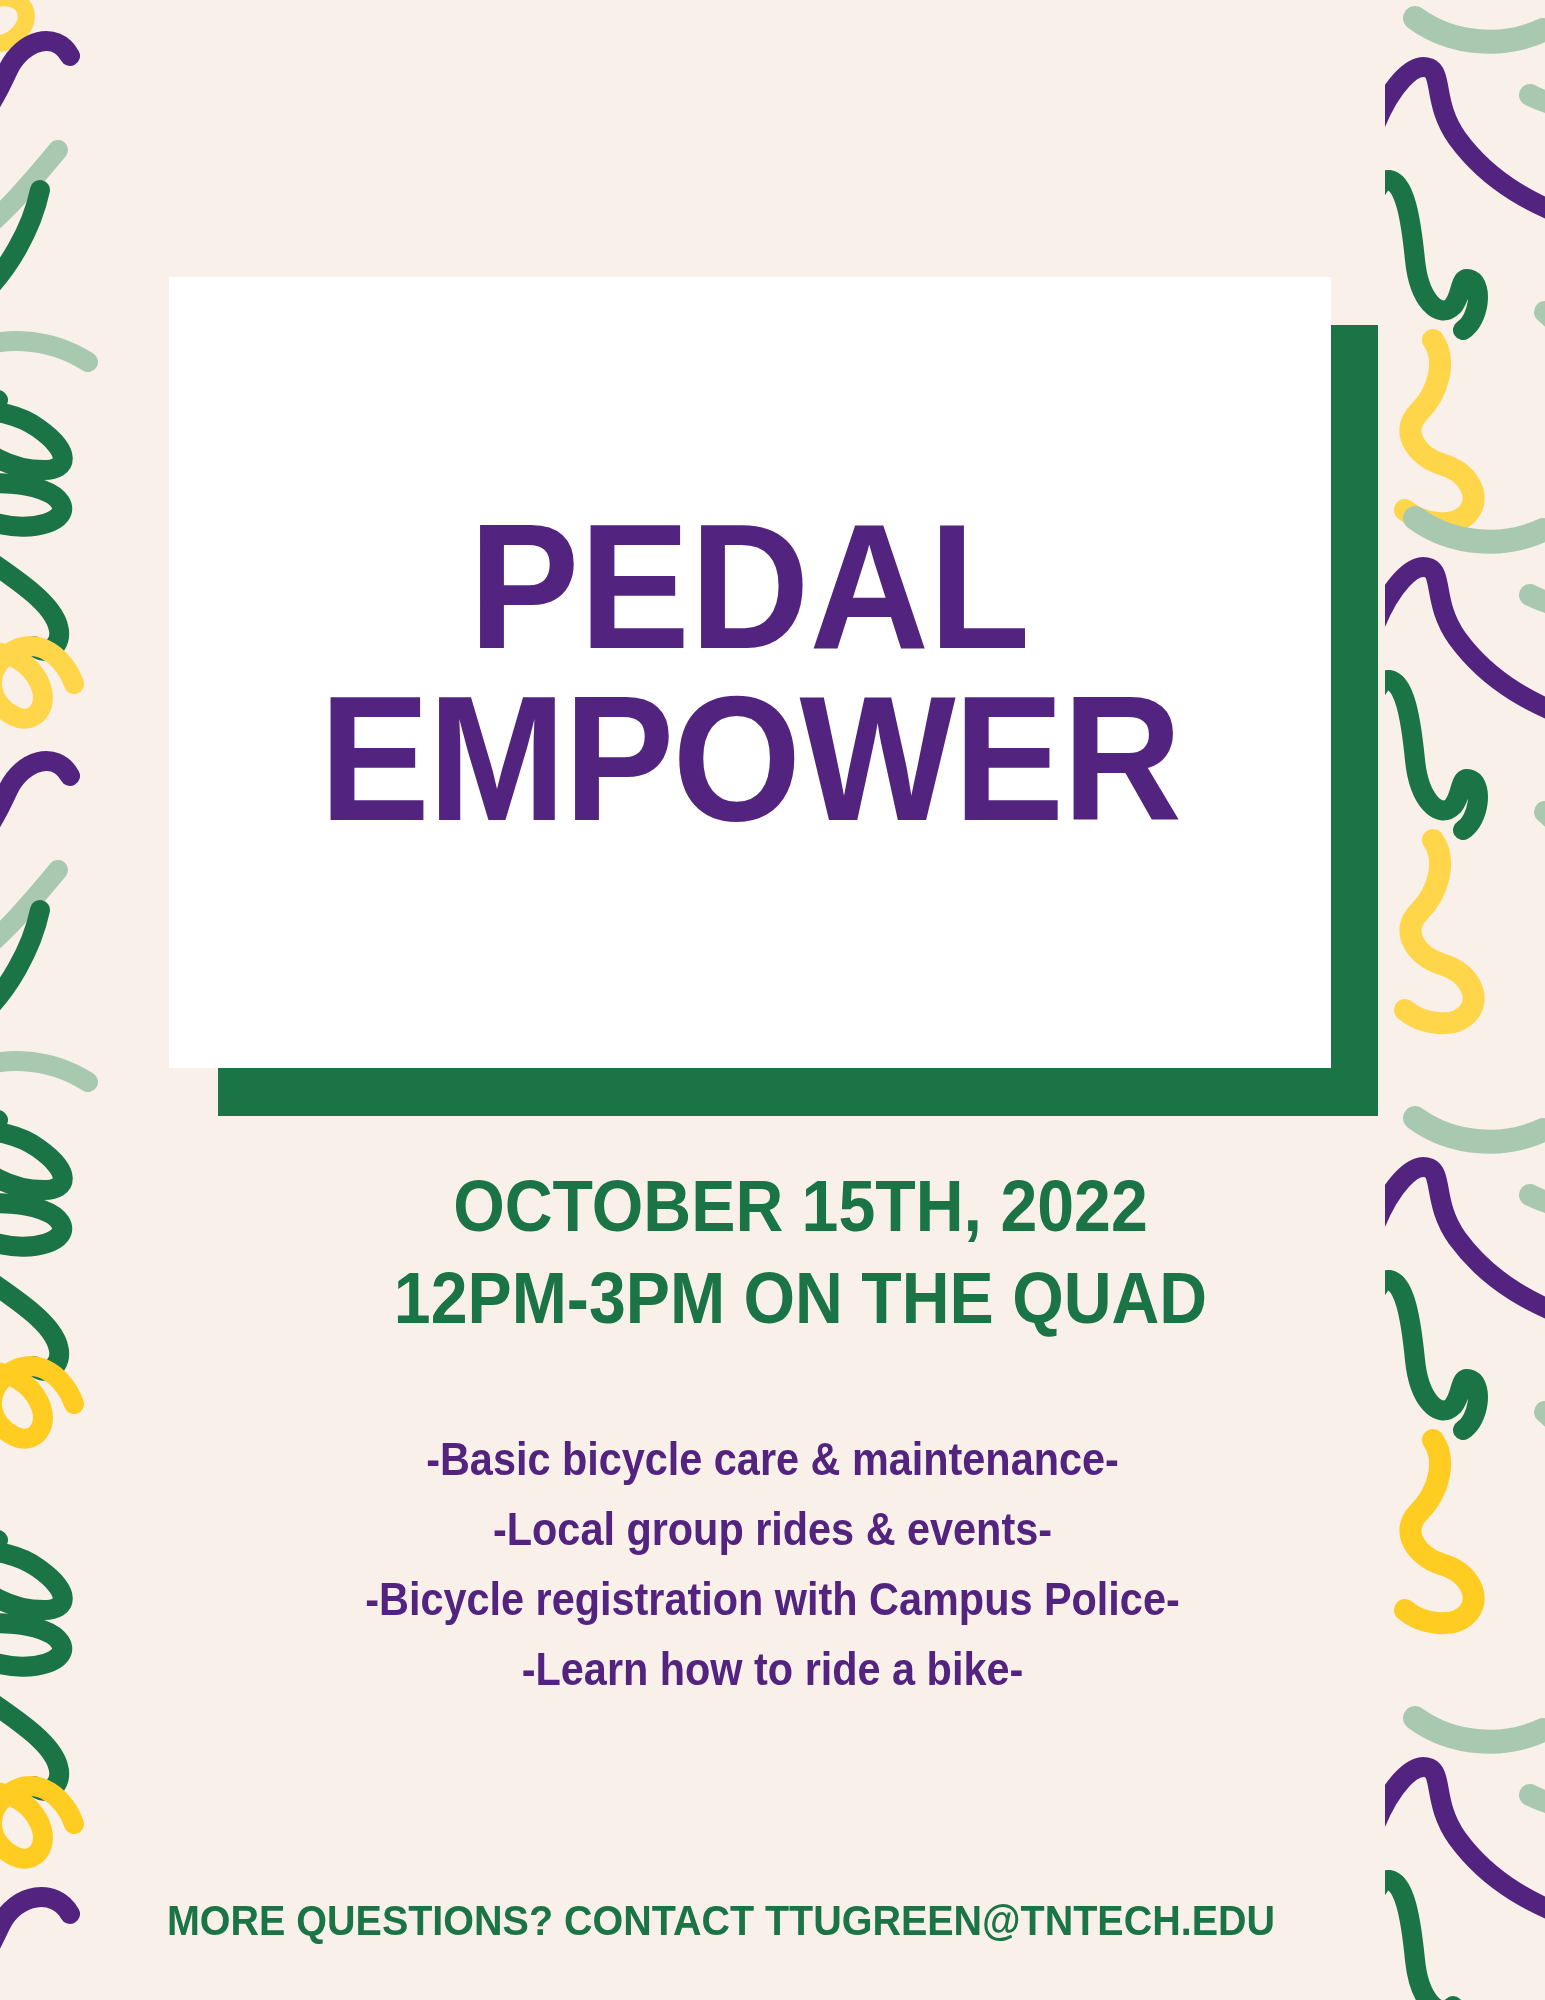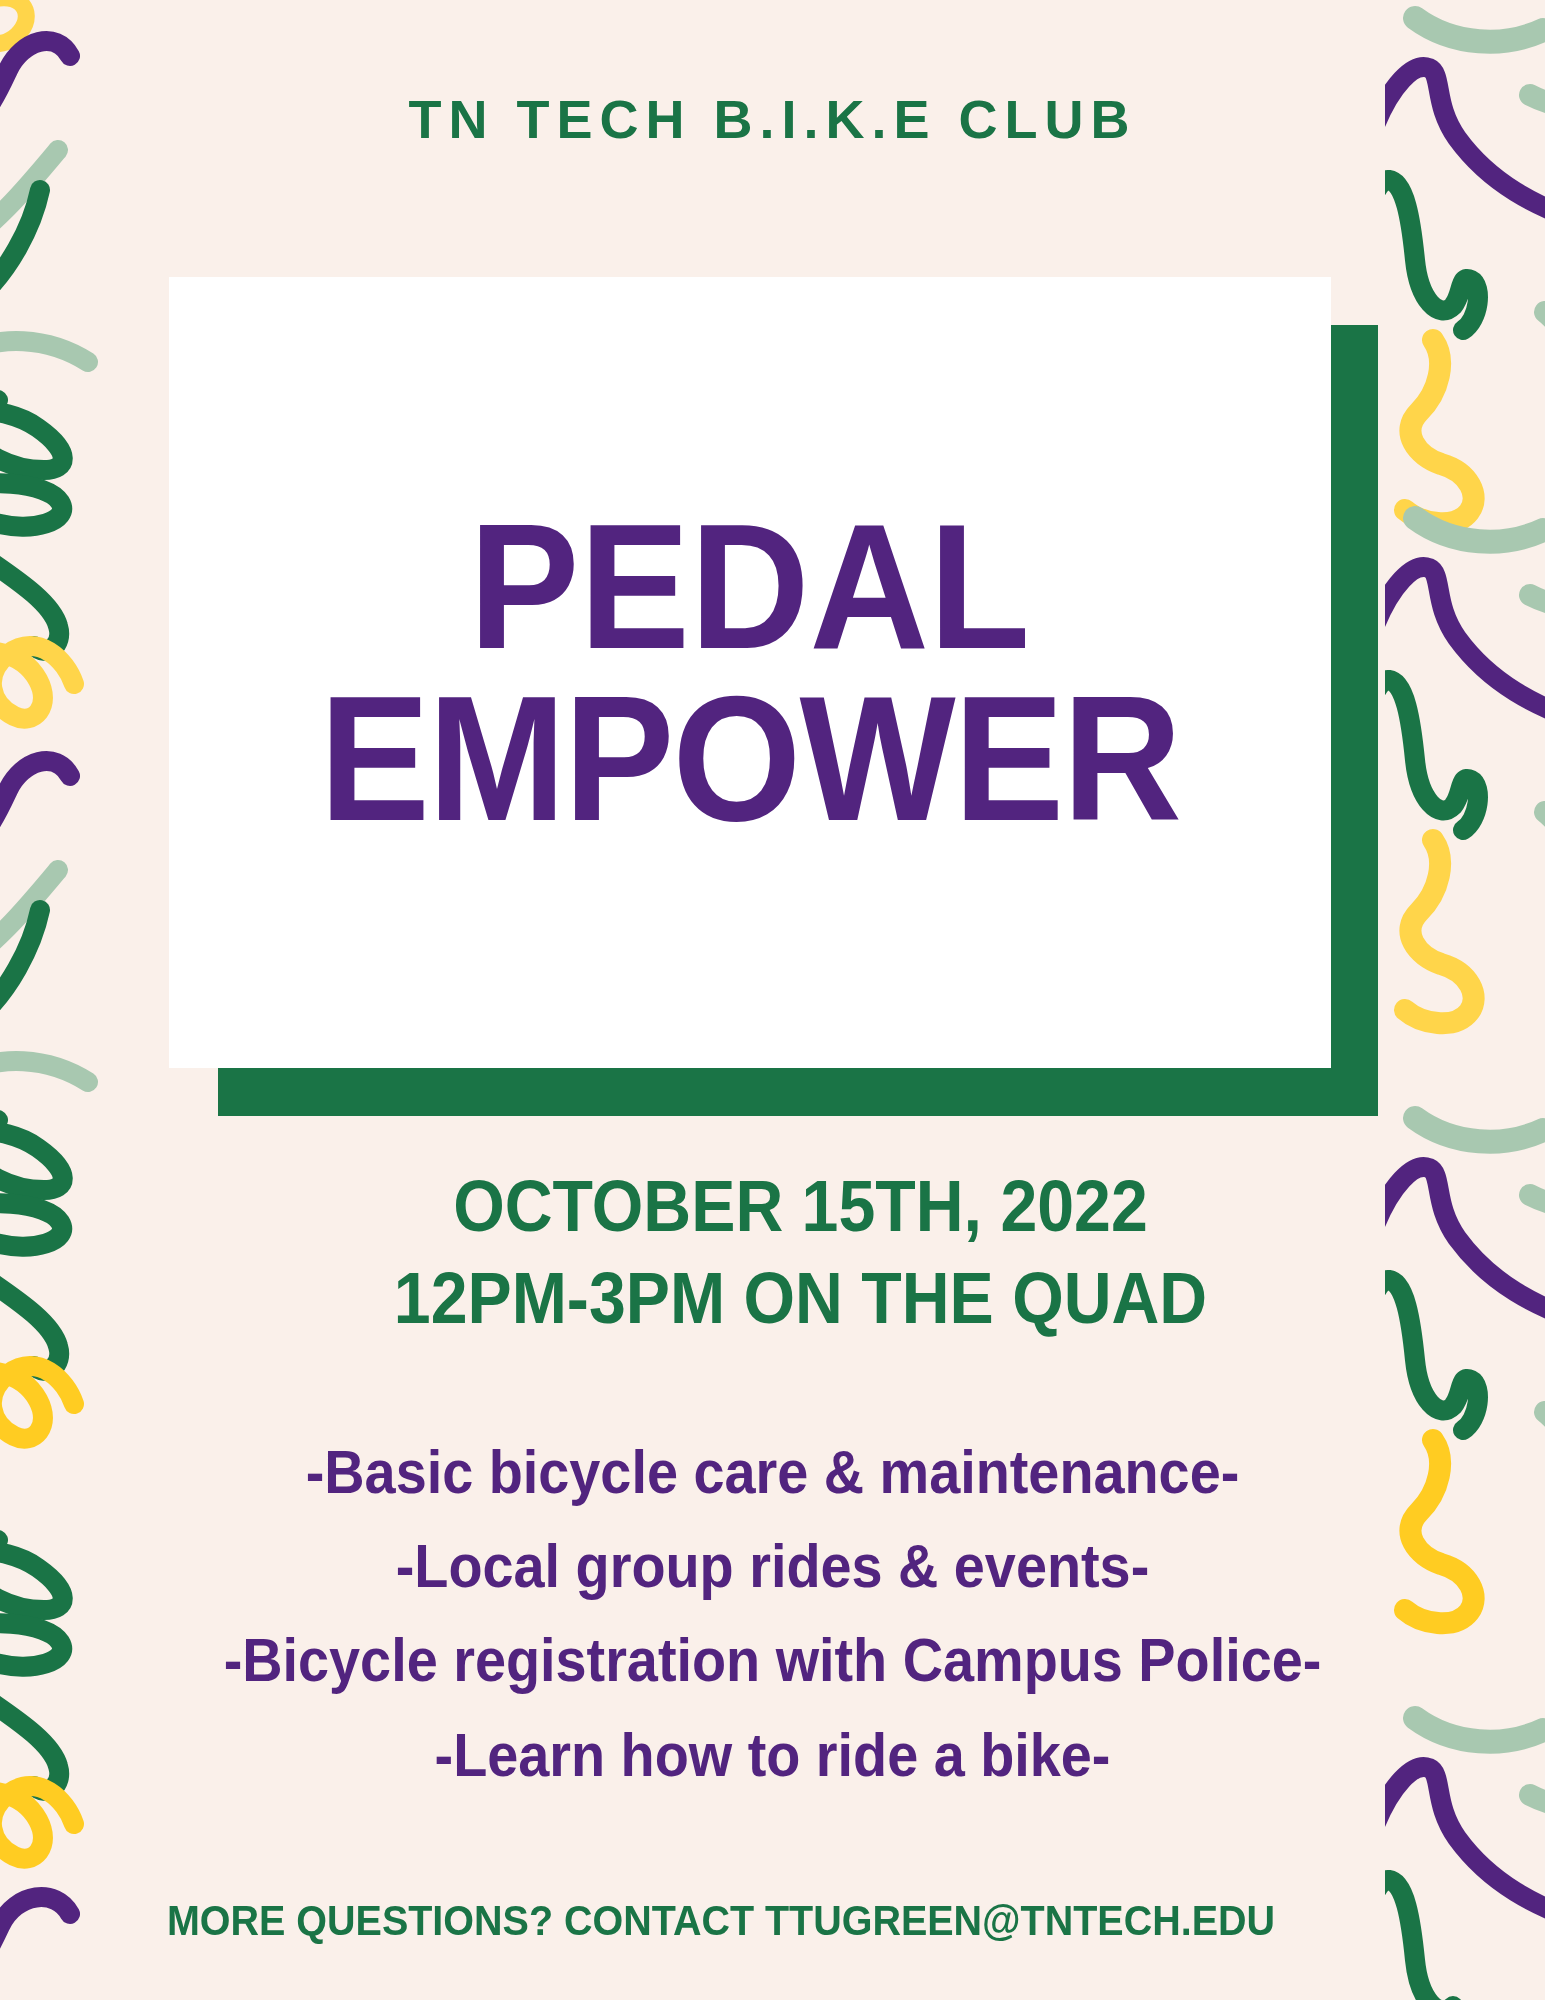--- a/index.html
+++ b/index.html
@@ -100,21 +100,21 @@
 
   
   .bullets {
     position: absolute;
     left: 0;
     top: 1425px;
     width: 1545px;
     text-align: center;
     color: #52247f;
     font-weight: 700;
-    font-size: 62px;
+    font-size: 46px;
     line-height: 1.52;
   }
   .bullets div { transform: scaleX(0.9); white-space: nowrap; }
 
   
   .footer {
     position: absolute;
     left: 16px;
     top: 1900px;
     width: 1410px;
@@ -190,21 +190,20 @@
         <path d="M48 1440 C62 1460 54 1492 34 1512 C14 1532 32 1556 56 1564 C84 1572 96 1596 84 1612 C70 1630 36 1624 20 1610" stroke="#ffcc22" stroke-width="22"></path>
 
         <path d="M30 1718 C68 1746 120 1748 158 1730" stroke="#a8c8b0" stroke-width="24"></path>
         <path d="M-10 1825 C6 1786 28 1762 44 1768 C58 1774 48 1804 72 1838 C104 1882 150 1908 210 1926" stroke="#52247f" stroke-width="20"></path>
         <path d="M145 1795 C170 1808 200 1810 222 1800" stroke="#a8c8b0" stroke-width="22"></path>
         <path d="M-28 1990 C-26 1924 -10 1878 4 1880 C20 1882 26 1920 30 1960 C34 2000 54 2020 68 2006" stroke="#1a7446" stroke-width="20"></path>
       </g>
     </svg>
   </div>
 
-  <div class="club-title">TN TECH B.I.K.E CLUB</div>
 
   <div class="green-block"></div>
 
   <div class="white-card"></div>
 
   <div class="hero-text">
     <div class="hero-line one">PEDAL</div>
     <div class="hero-line two">EMPOWER</div>
   </div>
 

